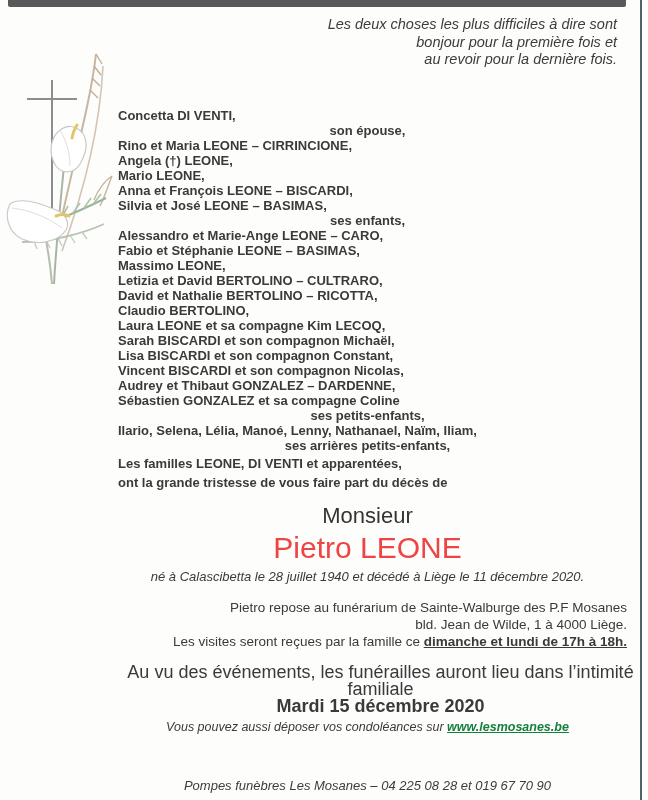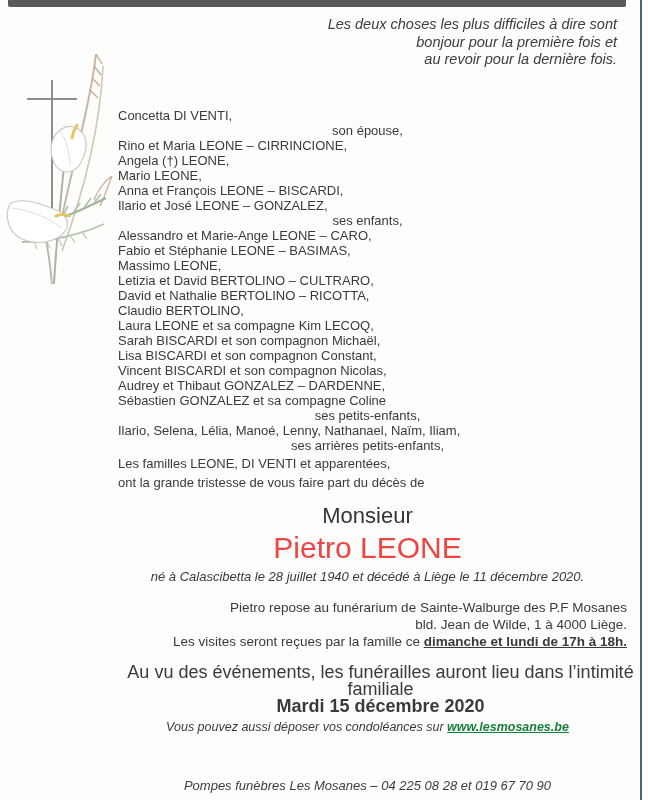--- a/index.html
+++ b/index.html
@@ -25,21 +25,21 @@
   .quote{
     position:absolute;top:16px;right:31px;
     text-align:right;font-style:italic;
     font-size:14.5px;line-height:17.5px;color:#3c3c3c;
   }
   
   .flower{position:absolute;left:0;top:46px;width:118px;height:262px;}
   
   .mourners{
     position:absolute;left:118px;top:108px;width:499px;
-    font-size:13px;line-height:15px;color:#3a3a3a;
+    font-size:13px;line-height:15px;color:#3a3a3a;font-weight:bold;
   }
   .name-line{white-space:nowrap;}
   .rel-label{text-align:center;}
   .families-line{margin-top:3px;}
   .announce-line{margin-top:4px;}
   
   .deceased{
     position:absolute;left:118px;top:503px;width:499px;text-align:center;
   }
   .deceased .title{font-size:22px;line-height:26px;color:#343434;}
@@ -120,21 +120,21 @@
     <div class="name-line">Concetta DI VENTI,</div>
       </div>
     <div class="rel-label">son épouse,</div>
 
     <div class="group">
 
     <div class="name-line">Rino et Maria LEONE – CIRRINCIONE,</div>
         <div class="name-line">Angela (†) LEONE,</div>
         <div class="name-line">Mario LEONE,</div>
         <div class="name-line">Anna et François LEONE – BISCARDI,</div>
-        <div class="name-line">Ilario et José LEONE – GONZALEZ,</div>
+        <div class="name-line">Silvia et José LEONE – BASIMAS,</div>
       </div>
     <div class="rel-label">ses enfants,</div>
 
     <div class="group">
 
     <div class="name-line">Alessandro et Marie-Ange LEONE – CARO,</div>
         <div class="name-line">Fabio et Stéphanie LEONE – BASIMAS,</div>
         <div class="name-line">Massimo LEONE,</div>
         <div class="name-line">Letizia et David BERTOLINO – CULTRARO,</div>
         <div class="name-line">David et Nathalie BERTOLINO – RICOTTA,</div>

